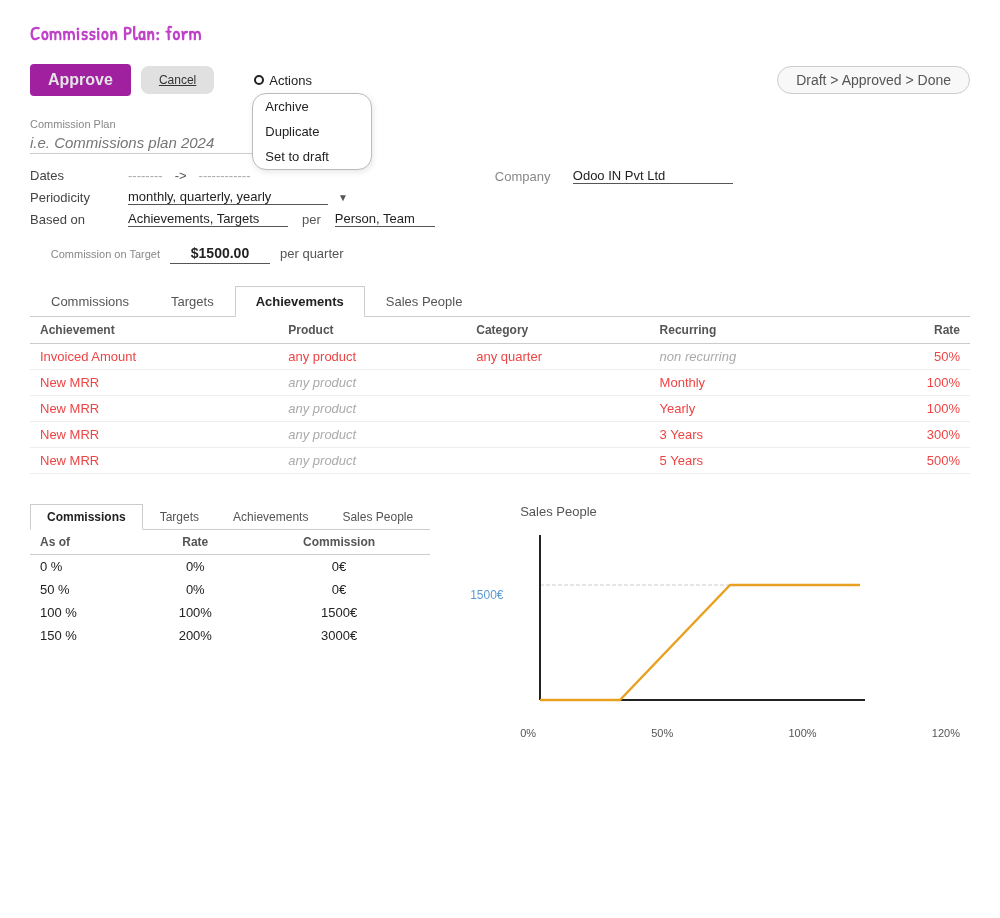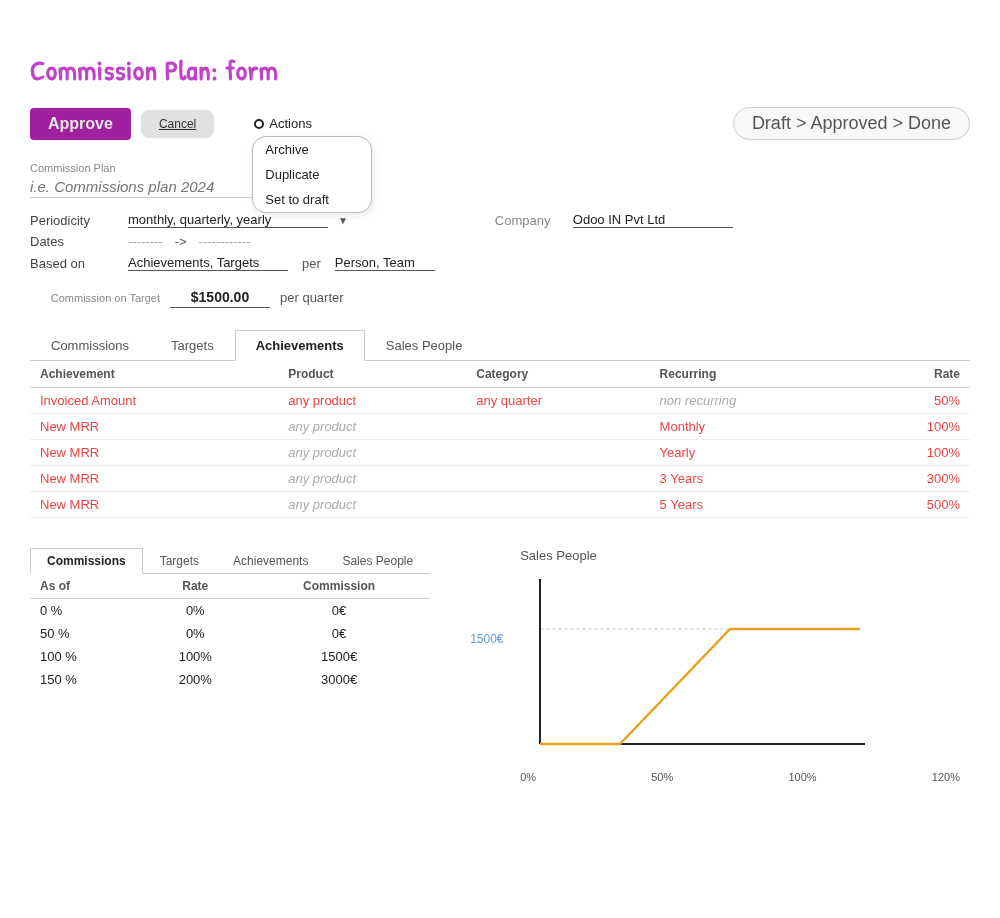--- a/index.html
+++ b/index.html
@@ -4,27 +4,26 @@
   <style>
     * { box-sizing: border-box; margin: 0; padding: 0; }
     body {
       background: #fff;
       font-family: 'Segoe UI', sans-serif;
       font-size: 13px;
       color: #222;
       padding: 20px 30px;
     }
     .page-title {
-      font-size: 28px;
+      font-size: 19px;
       color: #c042c8;
       font-weight: bold;
       margin-bottom: 18px;
       font-family: 'Patrick Hand', cursive, sans-serif;
       letter-spacing: 0.5px;
-      margin-top: 31px;
     }
     .toolbar {
       display: flex;
       align-items: center;
       gap: 10px;
       margin-bottom: 22px;
       position: relative;
     }
     .btn-approve {
       background: #a020a0;
@@ -76,21 +75,21 @@
       z-index: 10;
       box-shadow: 1px 2px 6px rgba(0,0,0,0.1);
     }
     .actions-dropdown div {
       padding: 5px 12px;
       cursor: pointer;
       font-size: 13px;
     }
     .status-bar {
       margin-left: auto;
-      font-size: 18px;
+      font-size: 14px;
       color: #555;
       border: 1px solid #ccc;
       border-radius: 20px;
       padding: 5px 18px;
       background: #f8f8f8;
     }
     .form-section {
       margin-bottom: 18px;
     }
     .field-label {
@@ -306,29 +305,29 @@
   <div class="status-bar">Draft &gt; Approved &gt; Done</div>
 </div>
 
 <div class="form-section">
   <div class="field-label">Commission Plan</div>
   <input class="plan-name-input" type="text" value="" placeholder="i.e. Commissions plan 2024" style="">
 
   <div style="margin-top: 14px; display: flex; gap: 60px; align-items: flex-start;">
     <div>
       <div class="field-row">
-        <span class="lbl">Periodicity</span>
-        <span class="underline-val" style="min-width:200px;">monthly, quarterly, yearly</span>
-        <span style="color:#555; font-size:10px; margin-left:2px;">▼</span>
-      </div>
-      <div class="field-row">
         <span class="lbl">Dates</span>
         <span class="dashes">--------</span>
         <span class="arrow" style="margin: 0 4px;">-&gt;</span>
         <span class="dashes">------------</span>
+      </div>
+      <div class="field-row">
+        <span class="lbl">Periodicity</span>
+        <span class="underline-val" style="min-width:200px;">monthly, quarterly, yearly</span>
+        <span style="color:#555; font-size:10px; margin-left:2px;">▼</span>
       </div>
       <div class="field-row">
         <span class="lbl">Based on</span>
         <span class="underline-val" style="min-width:160px;">Achievements, Targets</span>
         <span style="margin: 0 6px; color:#555;">per</span>
         <span class="underline-val" style="min-width:100px;">Person, Team</span>
       </div>
     </div>
     <div>
       <div class="field-row">

